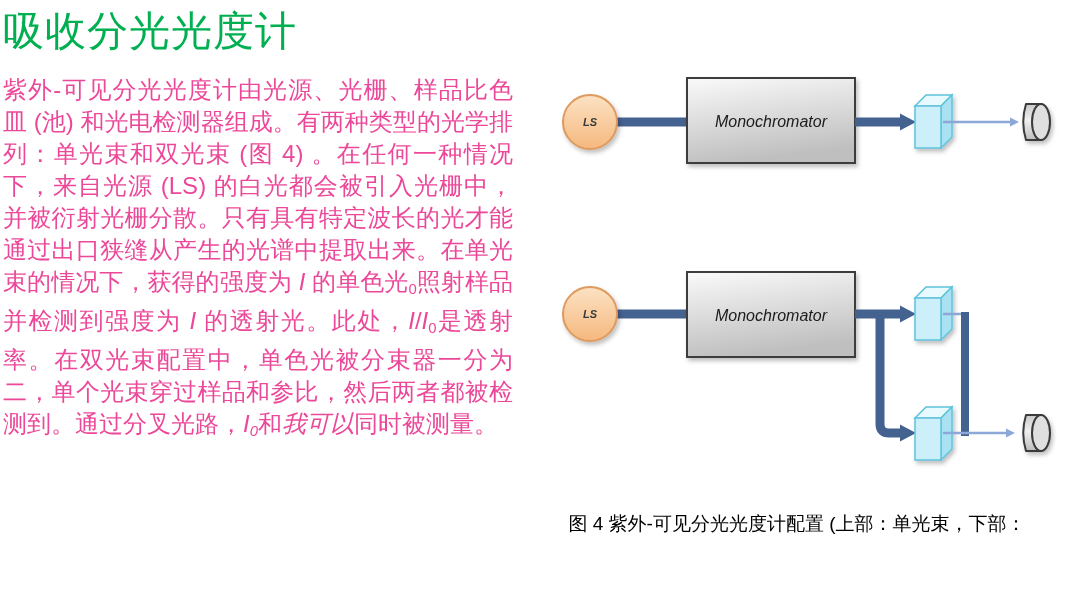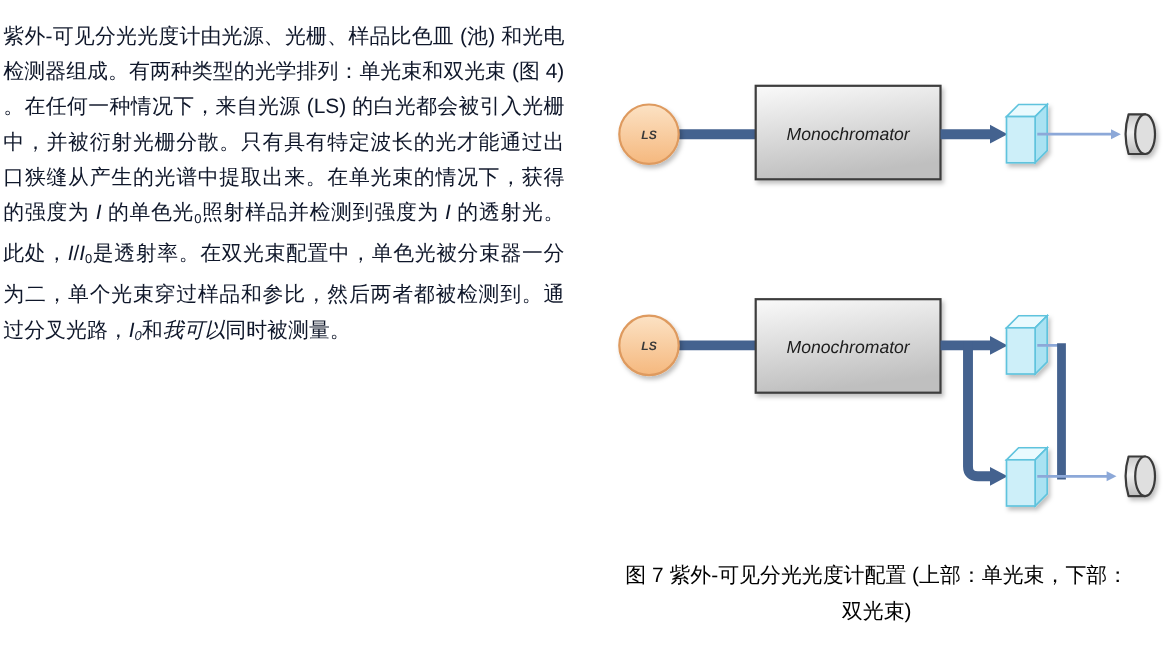--- a/index.html
+++ b/index.html
@@ -12,41 +12,42 @@
   .left-col{
     position:absolute;left:3px;top:0;width:510px;
   }
   h1.page-title{
     margin:0;padding:6px 0 0 0;
     font-size:41px;line-height:50px;font-weight:400;
     color:#00B050;letter-spacing:1px;
   }
   .body-text{
     margin:0;margin-top:18px;
-    font-size:19px;line-height:32px;color:#0f172a;
+    font-size:24px;line-height:32px;color:#ec4899;
     text-align:justify;text-justify:inter-ideograph;
   }
   .seg-italic{font-style:italic;}
   .seg-sub{font-size:0.62em;vertical-align:-0.28em;}
   .seg-italic-sub{font-style:italic;font-size:0.62em;vertical-align:-0.28em;}
   .figure-area{
     position:absolute;left:537px;top:60px;width:530px;height:445px;font-style:italic;
   }
   .figure-caption{
     position:absolute;left:537px;top:507px;width:520px;
     font-size:19px;line-height:33px;color:#000000;text-align:center;
   }
   svg text{font-family:"Liberation Sans", sans-serif;}
   .mono-label{font-size:16px;fill:#1c1c1c;}
   .ls-label{font-size:11px;font-weight:bold;fill:#3a3a3a;}
 </style>
 </head>
 <body>
 
 <div class="left-col">
+  <h1 class="page-title">吸收分光光度计</h1>
   <p class="body-text"><span>紫外-可见分光光度计由光源、光栅、样品比色皿 (池) 和光电检测器组成。有两种类型的光学排列：单光束和双光束 (图 4) 。在任何一种情况下，来自光源 (LS) 的白光都会被引入光栅中，并被衍射光栅分散。只有具有特定波长的光才能通过出口狭缝从产生的光谱中提取出来。在单光束的情况下，获得的强度为 </span><span class="seg-italic">I</span><span> 的单色光</span><span class="seg-sub">0</span><span>照射样品并检测到强度为 </span><span class="seg-italic">I</span><span> 的透射光。此处，</span><span class="seg-italic">I</span><span>/</span><span class="seg-italic">I</span><span class="seg-sub">0</span><span>是透射率。在双光束配置中，单色光被分束器一分为二，单个光束穿过样品和参比，然后两者都被检测到。通过分叉光路，</span><span class="seg-italic">I</span><span class="seg-italic-sub">0</span><span>和</span><span class="seg-italic">我可以</span><span>同时被测量。</span></p>
 </div>
 
 <div class="figure-area">
   <svg width="530" height="445" viewBox="0 0 530 445" xmlns="http://www.w3.org/2000/svg">
     <defs>
       <linearGradient id="lsGrad" x1="0" y1="0" x2="0" y2="1">
         <stop offset="0" stop-color="#FCE2C4"></stop>
         <stop offset="1" stop-color="#F5B87E"></stop>
       </linearGradient>
@@ -129,15 +130,14 @@
 
       <g filter="url(#soft)">
         <path d="M 489 355 Q 483.5 373 489 391 L 504 391 L 504 355 Z" fill="url(#cylGrad)" stroke="#3A3A3A" stroke-width="2" stroke-linejoin="round"></path>
         <ellipse cx="504" cy="373" rx="9" ry="18" fill="#DFDFDF" stroke="#3A3A3A" stroke-width="2"></ellipse>
       </g>
     </g>
   </svg>
 </div>
 
 <div class="figure-caption">
-  <div>图 7 紫外-可见分光光度计配置 (上部：单光束，下部：</div>
-  <div>双光束)</div>
+  <div>图 4 紫外-可见分光光度计配置 (上部：单光束，下部：</div>
 </div>
 
 </body></html>

